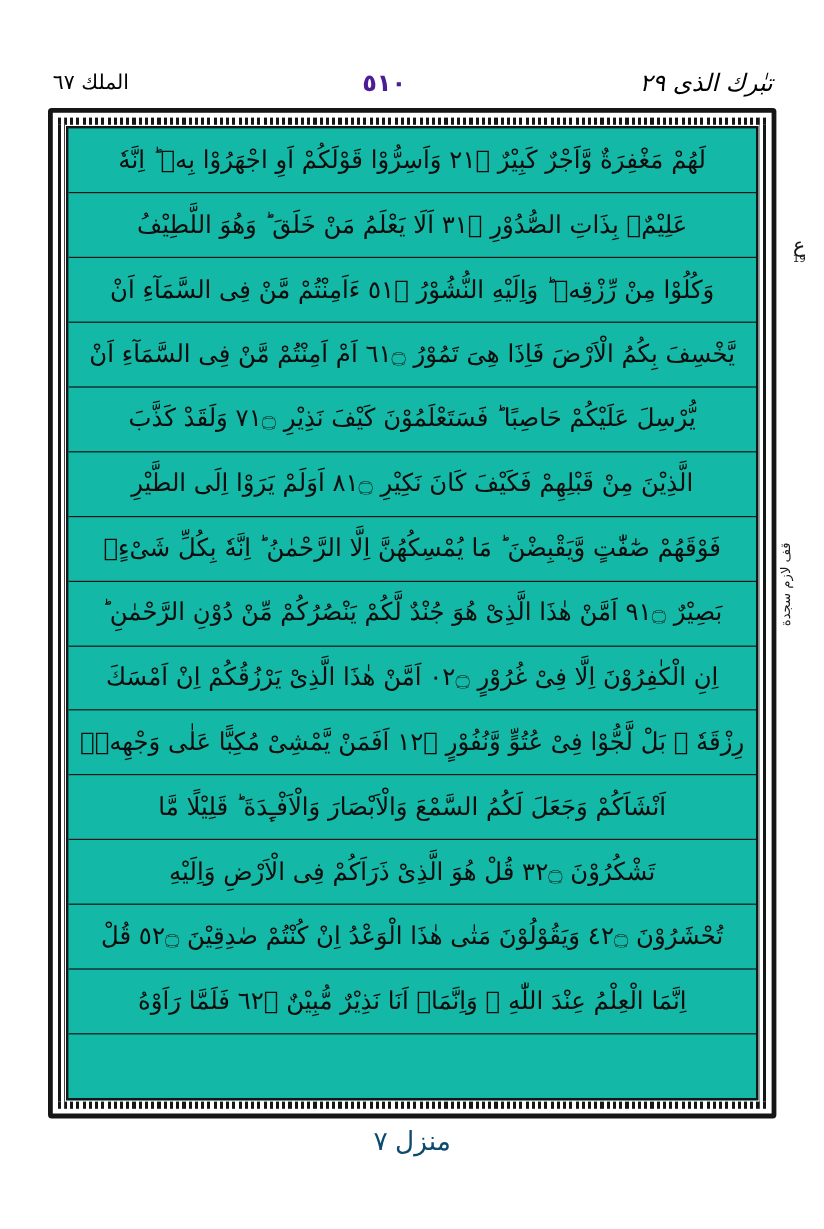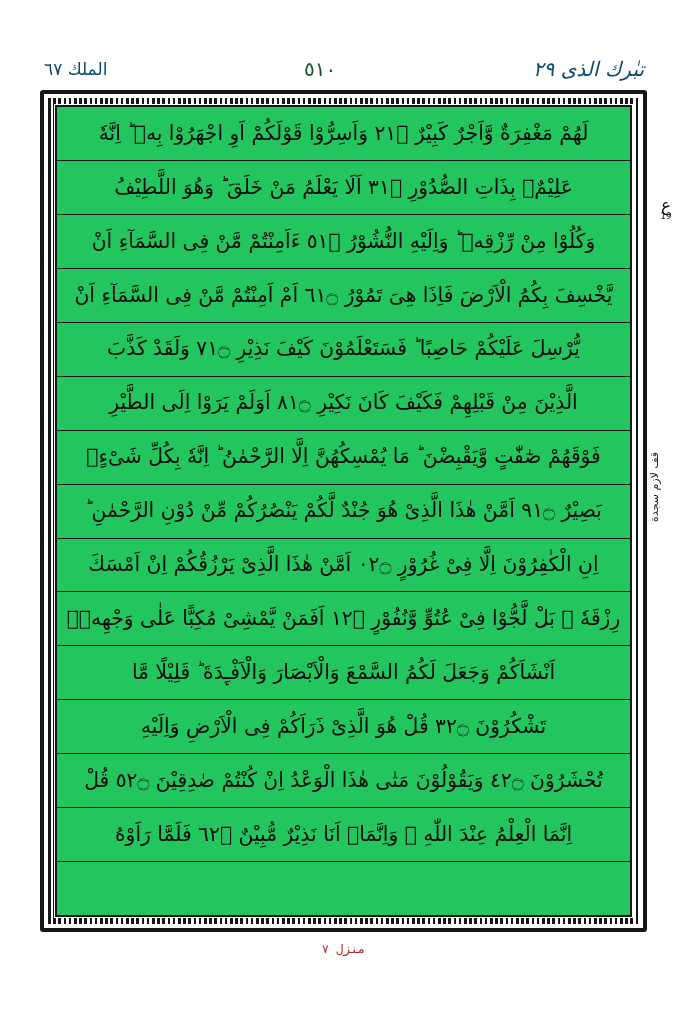--- a/index.html
+++ b/index.html
@@ -28,33 +28,33 @@
     height: 34px;
     display: flex;
     align-items: center;
     justify-content: space-between;
     direction: rtl;
   }
 
   .hdr-txt {
     font-family: "DejaVu Sans", "Liberation Sans", sans-serif;
     font-size: 16.5px;
-    color: #0c4a6e;
+    color: #000000;
     line-height: 1;
     white-space: nowrap;
     letter-spacing: -0.4px;
   }
 
   #hdr-juz { font-size: 20px; font-style: italic; }
 
   #hdr-page {
     font-size: 20px;
-    color: #14532d;
+    color: #4c1d95;
     letter-spacing: 0.5px;
-    font-weight: 400;
+    font-weight: 700;
   }
 
   #hdr-surah { font-size: 17px; }
 
   
   #frame-outer {
     position: absolute;
     top: 90px;
     left: 40px;
     width: 607px;
@@ -80,21 +80,21 @@
   }
 
   
   #frame-inner {
     position: absolute;
     top: 11px;
     left: 11px;
     right: 11px;
     bottom: 11px;
     border: 2px solid #161616;
-    background: #22c55e;
+    background: #14b8a6;
     overflow: hidden;
   }
 
   
   #lines {
     position: absolute;
     inset: 0;
     display: flex;
     flex-direction: column;
   }
@@ -168,23 +168,23 @@
   #footer {
     position: absolute;
     top: 938px;
     left: 0;
     width: 687px;
     text-align: center;
     direction: rtl;
   }
 
   #footer-text {
-    font-family: Liberation Mono, monospace;
-    font-size: 12px;
-    color: #b91c1c;
+    font-family: Liberation Sans, sans-serif;
+    font-size: 22px;
+    color: #0c4a6e;
     letter-spacing: -0.3px;
   }
 </style>
 </head>
 <body>
 
 <div id="page">
 
   <div id="header">
     <div class="hdr-txt" id="hdr-juz">تبٰرك الذى ٢٩</div>

